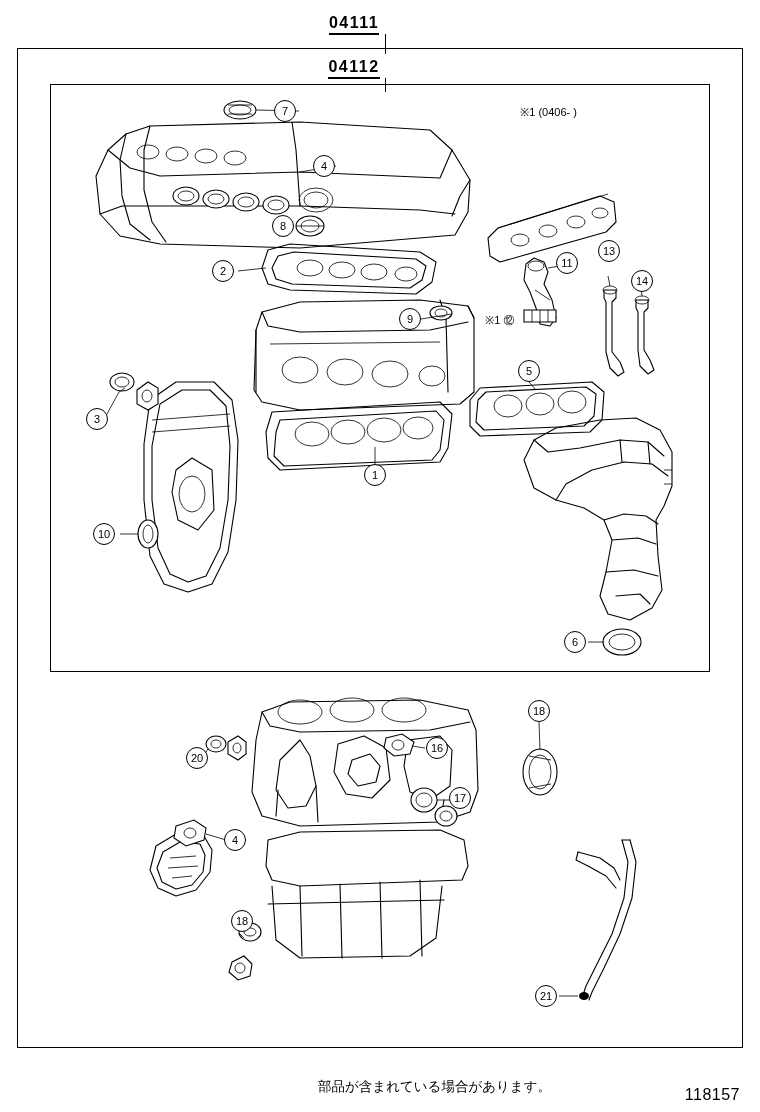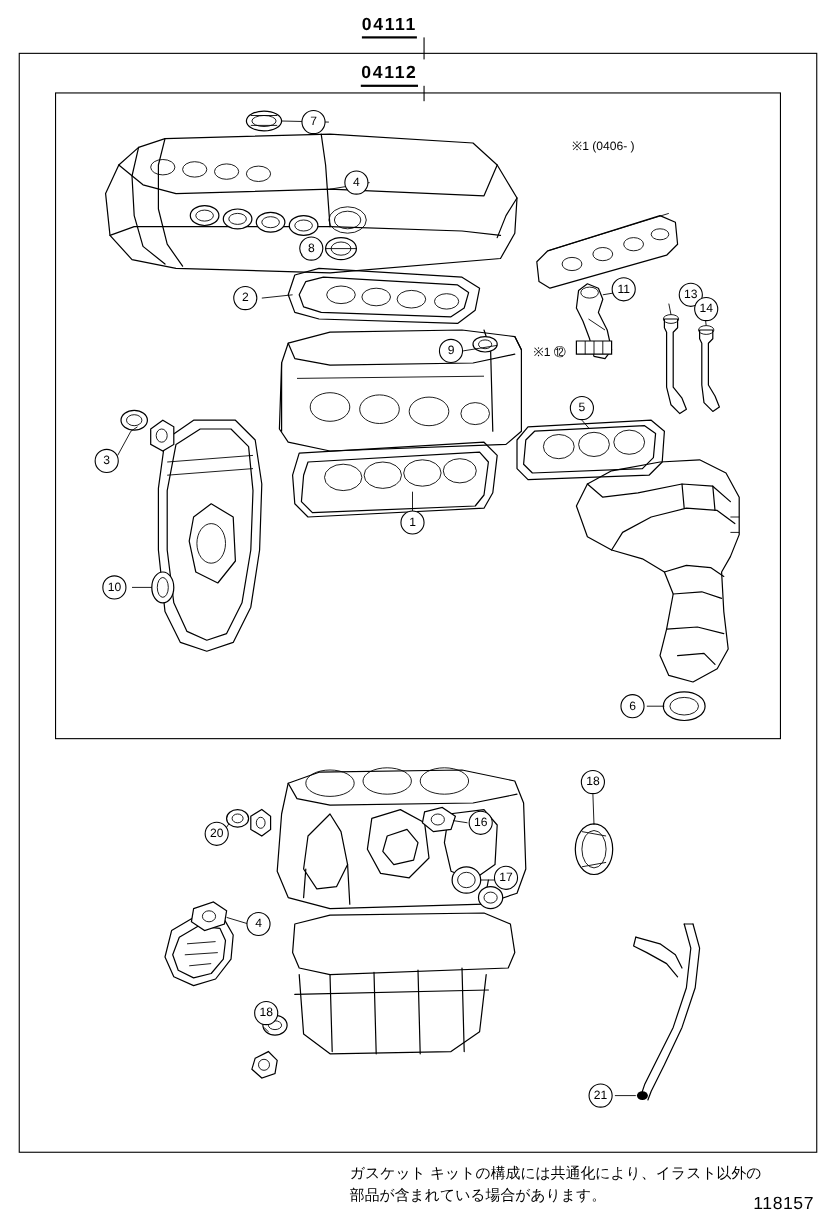--- a/index.html
+++ b/index.html
@@ -144,21 +144,21 @@
 <div id="page">
 
   <div class="partno" id="partno-1"><span class="ul">04111</span></div>
   <div class="leader" id="leader-1"></div>
   <div class="partno" id="partno-2"><span class="ul">04112</span></div>
   <div class="leader" id="leader-2"></div>
 
   <div id="outer-frame"></div>
   <div id="inner-frame"></div>
 
-  <div class="note" style="left:520px; top:104px;margin-top:20px;">※1 (0406-   )</div>
+  <div class="note" style="left:520px; top:104px;">※1 (0406-   )</div>
   <div class="note" style="left:485px; top:312px;">※1 ⑫</div>
 
   <svg id="art" viewBox="0 0 760 1112">
 
     <path class="ln" d="M96 176 L108 150 L126 134 L150 126 L300 122 L430 130 L452 150 L470 180 L468 212 L455 235 L300 248 L160 244 L120 236 L100 214 Z"></path>
     <path class="ln" d="M108 150 L130 168 L160 176 L300 172 L440 178 L452 150"></path>
     <path class="ln" d="M100 214 L122 206 L160 206 L300 206 L420 210 L455 214"></path>
     <path class="ln" d="M126 134 L120 160 L122 196 L130 224 L150 240"></path>
     <path class="ln" d="M150 126 L144 150 L144 190 L152 222 L166 242"></path>
     <path class="ln" d="M470 180 L460 196 L452 216"></path>
@@ -343,29 +343,28 @@
 
   <div class="bubble" style="left:274px; top:100px;">7</div>
   <div class="bubble" style="left:313px; top:155px;">4</div>
   <div class="bubble" style="left:272px; top:215px;">8</div>
   <div class="bubble" style="left:212px; top:260px;">2</div>
   <div class="bubble" style="left:399px; top:308px;">9</div>
   <div class="bubble" style="left:364px; top:464px;">1</div>
   <div class="bubble" style="left:86px;  top:408px;">3</div>
   <div class="bubble" style="left:93px;  top:523px;">10</div>
   <div class="bubble" style="left:556px; top:252px;">11</div>
-  <div class="bubble" style="left:598px; top:257px;margin-left:19px;">13</div>
+  <div class="bubble" style="left:598px; top:240px;">13</div>
   <div class="bubble" style="left:631px; top:270px;">14</div>
   <div class="bubble" style="left:518px; top:360px;">5</div>
   <div class="bubble" style="left:564px; top:631px;">6</div>
   <div class="bubble" style="left:528px; top:700px;">18</div>
   <div class="bubble" style="left:426px; top:737px;">16</div>
   <div class="bubble" style="left:449px; top:787px;">17</div>
   <div class="bubble" style="left:186px; top:747px;">20</div>
   <div class="bubble" style="left:224px; top:829px;">4</div>
   <div class="bubble" style="left:231px; top:910px;">18</div>
   <div class="bubble" style="left:535px; top:985px;">21</div>
 
-  <div class="jp" style="left:318px; top:1057px;">ガスケット キットの構成には共通化により、イラスト以外の</div>
   <div class="jp" style="left:318px; top:1077px;">部品が含まれている場合があります。</div>
   <div id="illust-code">118157</div>
 
 </div>
 
 </body></html>

